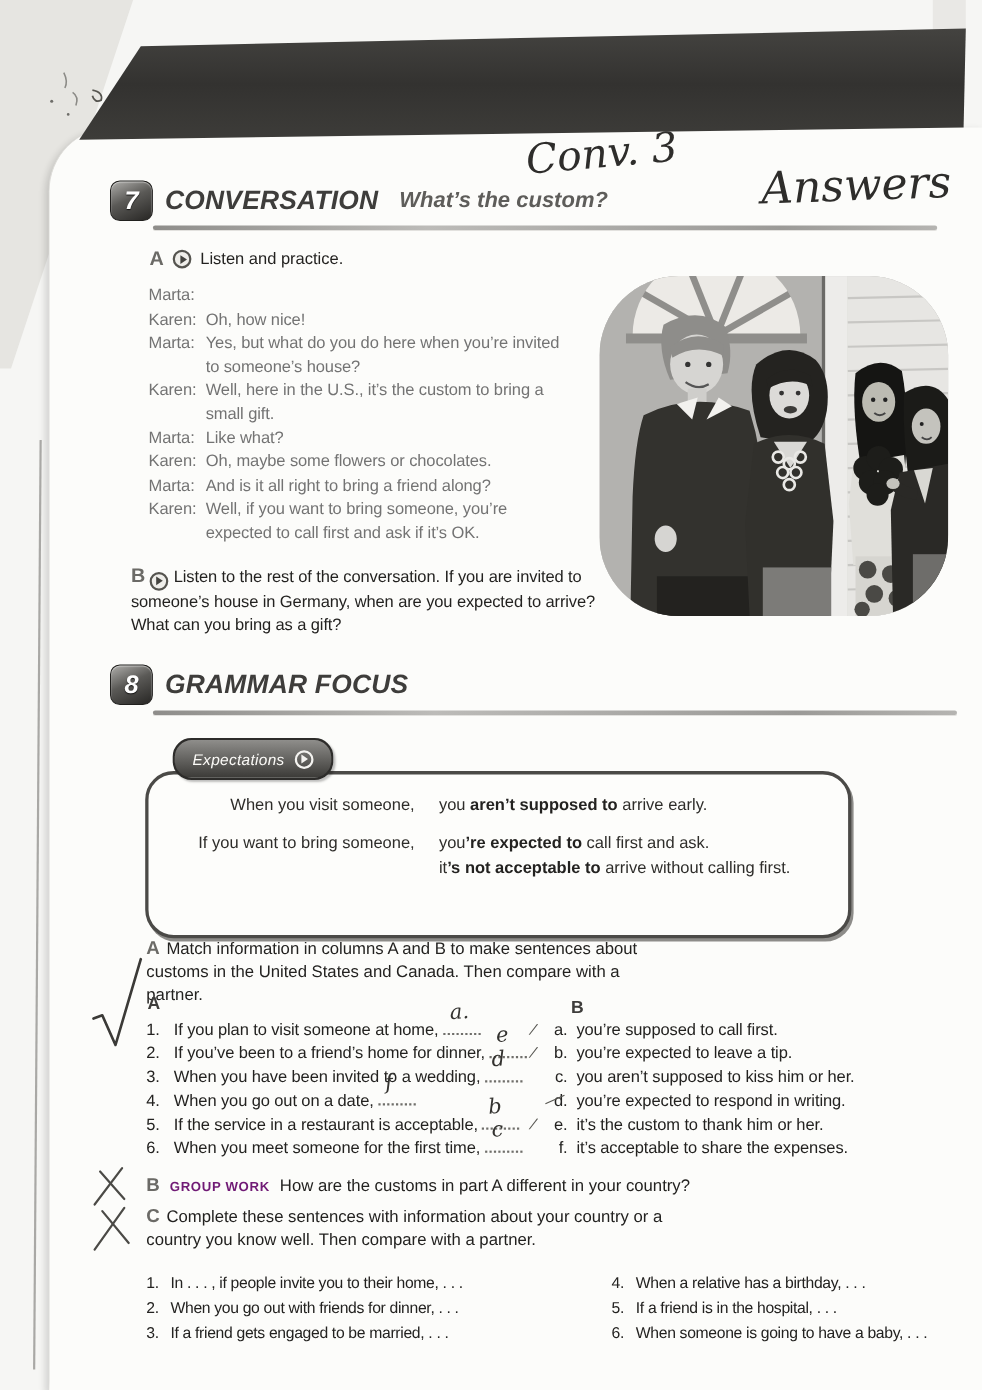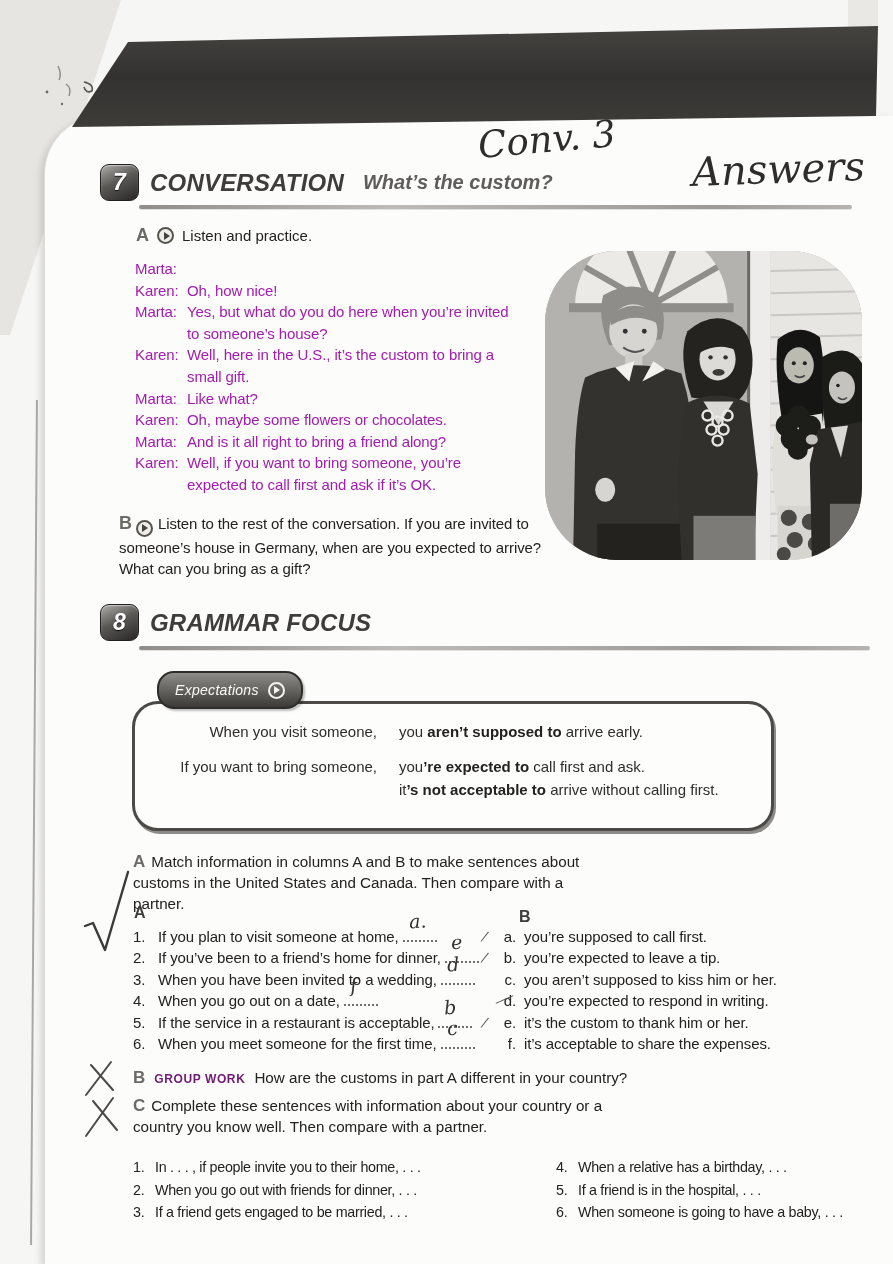--- a/index.html
+++ b/index.html
@@ -52,42 +52,42 @@
         border-left:6px solid #44433f;border-top:4px solid transparent;border-bottom:4px solid transparent;}
   .play.light{border-color:#f4f3f0;background:transparent;}
   .play.light::after{border-left-color:#f4f3f0;}
 
   .part-label{font-size:18px;font-weight:bold;color:#6b6a66;}
   .ex-label{font-size:17px;font-weight:bold;color:#6b6a66;margin-right:6px;}
 
   .partA-line{left:136px;top:225px;display:flex;align-items:center;gap:8px;font-size:15px;color:#232220;}
 
   
-  .dialogue{left:135px;top:258px;width:414px;font-size:15px;line-height:21.6px;letter-spacing:-.1px;color:#a21caf;}
+  .dialogue{left:135px;top:258px;width:414px;font-size:15px;line-height:21.6px;letter-spacing:-.1px;color:#737373;}
   .drow{display:flex;}
   .spk{width:52px;flex:none;}
   .dtxt{flex:1;}
 
   
   .illu{left:545px;top:251px;width:317px;height:309px;border-radius:72px;overflow:hidden;background:#c7c6c3;}
 
   
   .partB{left:119px;top:513px;width:437px;font-size:15px;line-height:21.6px;letter-spacing:-.1px;color:#232220;}
   .partB .play{vertical-align:-3px;margin:0 5px 0 4px;}
 
   
   .gtab{
     left:157px;top:671px;height:34px;padding:0 16px;border-radius:17px;
     background:linear-gradient(180deg,#8d8c89 0%,#57565300 0%),linear-gradient(180deg,#8e8d8a,#3b3a37);
     border:2px solid #2d2c2a;display:flex;align-items:center;gap:9px;z-index:5;
     box-shadow:2px 2px 2px rgba(0,0,0,.25);
   }
   .gtab-text{color:#fbfaf7;font-size:14px;font-weight:normal;font-style:italic;letter-spacing:.3px;}
   .gbox{
-    left:132px;top:701px;width:642px;height:130px;box-sizing:border-box;
+    left:132px;top:701px;width:642px;height:152px;box-sizing:border-box;
     border:3px solid #4b4a47;border-radius:26px;background:#fdfdfb;
     box-shadow:2px 3px 0 #8d8c89;
   }
   .ggrid{display:grid;grid-template-columns:262px 1fr;row-gap:12px;padding:16px 8px 10px 2px;font-size:15px;line-height:23px;color:#2e2d2a;}
   .gcond{text-align:right;padding-right:22px;}
   .grule b{font-weight:bold;color:#232220;}
 
   
   .exA-inst{left:133px;top:852px;width:472px;font-size:15.2px;line-height:20.8px;color:#232220;}
   .col-h{font-size:16px;font-weight:bold;color:#3e3d3b;}

